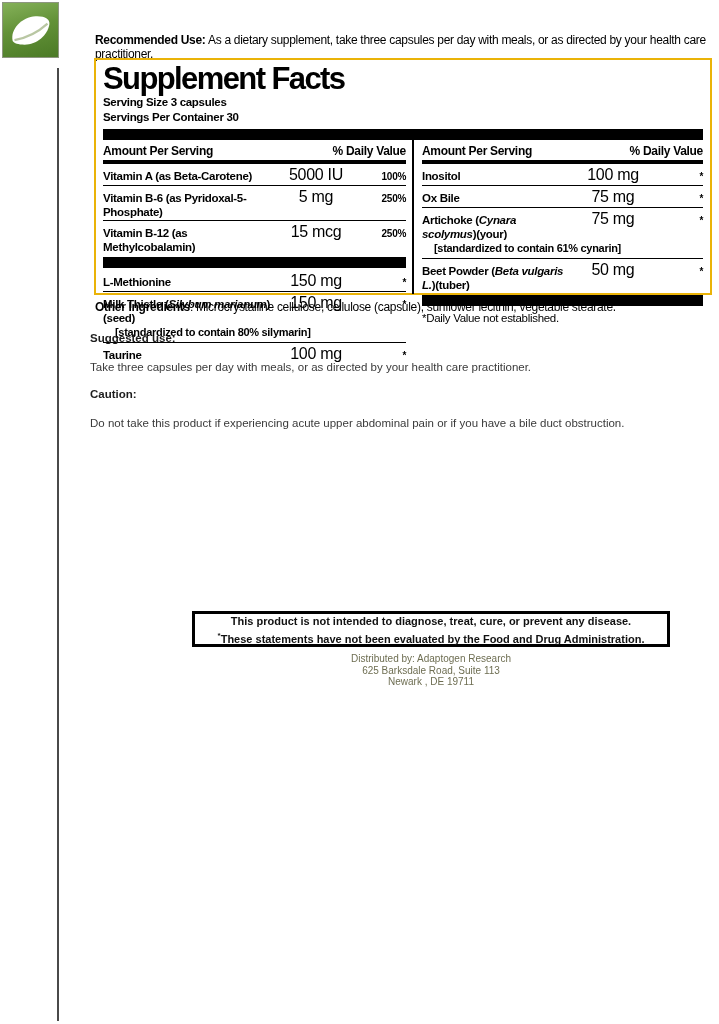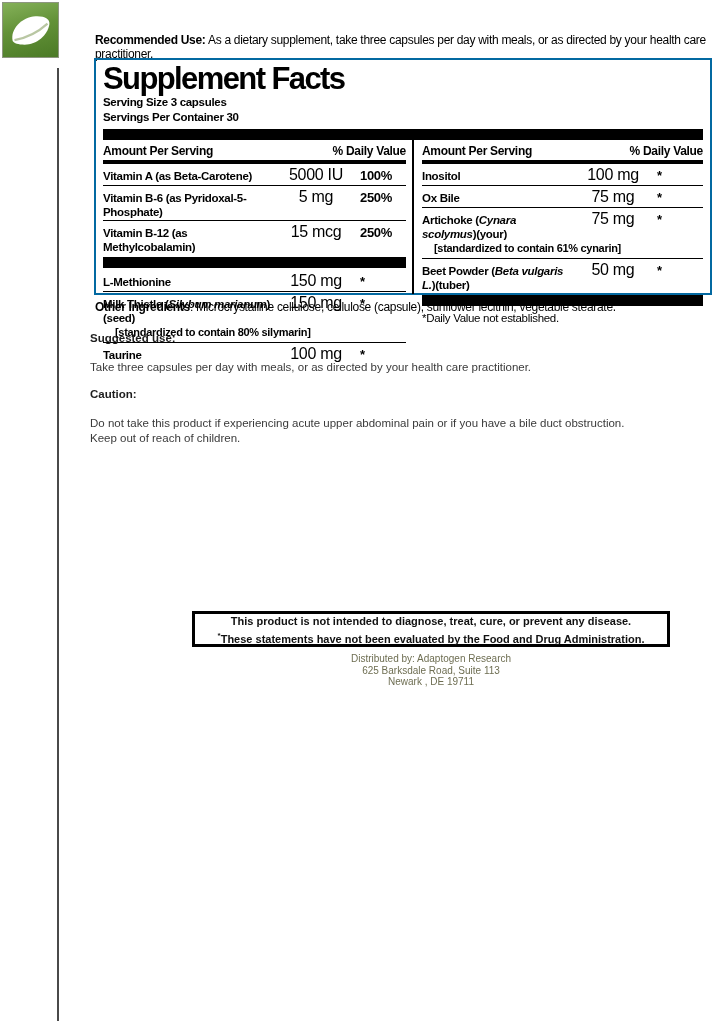--- a/index.html
+++ b/index.html
@@ -15,39 +15,39 @@
   }
   .logo svg{display:block;margin:7px auto 0;}
   
   .vline{position:absolute;left:57px;top:68px;width:2px;height:953px;background:#4a4a4a;}
   
   .rec{position:absolute;left:95px;top:33px;width:622px;font-size:12px;letter-spacing:-0.3px;line-height:14px;}
   .b{font-weight:bold;}
   
   .facts{
     position:absolute;left:94px;top:58px;width:618px;height:237px;
-    border:2px solid #0369a1;box-sizing:border-box;padding:3px 7px 0 7px;
+    border:2px solid #eab308;box-sizing:border-box;padding:3px 7px 0 7px;
     letter-spacing:-0.3px;
   }
   .facts-title{font-size:31px;font-weight:bold;letter-spacing:-1.6px;line-height:32px;margin:0;}
   .serving{font-size:11.5px;font-weight:bold;line-height:15px;}
   .bigbar{height:11px;background:#000;margin-top:4px;}
   .cols{display:flex;align-items:stretch;height:154px;}
   .col-l{width:303px;}
   .divider{width:2px;background:#000;margin:0 0 0 6px;}
   .col-r{flex:1;padding-left:8px;}
   .chead{display:flex;justify-content:space-between;font-weight:bold;font-size:12px;
          padding:4px 0 2px;border-bottom:4px solid #000;}
   .main{display:flex;align-items:baseline;}
   .entry{padding:2px 0 1px;}
   .entry.sep{border-top:1.5px solid #000;}
   .iname{flex:1;font-weight:bold;font-size:11.5px;line-height:14px;}
   .iname i{font-weight:bold;}
   .iamt{width:88px;text-align:center;font-size:16px;font-weight:normal;}
-  .idv{width:46px;text-align:left;font-size:13px;font-weight:bold;}
+  .idv{width:46px;text-align:right;font-size:10px;font-weight:bold;}
   .sub{font-weight:bold;font-size:11px;line-height:13px;padding:1px 0 2px 12px;}
   .midbar{height:11px;background:#000;margin:2px 0;}
   .footnote{font-weight:normal;font-size:11.5px;padding-top:4px;}
   
   .other{position:absolute;left:95px;top:300px;width:622px;font-size:12px;letter-spacing:-0.3px;line-height:14px;}
   
   .txt-h{position:absolute;left:90px;font-size:11.5px;font-weight:bold;color:#1d1d1d;}
   .txt-b{position:absolute;left:90px;font-size:11.5px;color:#3a3a3a;line-height:14.5px;width:590px;}
   .h-sug{top:332px;} .b-sug{top:360px;}
   .h-cau{top:388px;} .b-cau{top:416px;}
@@ -188,21 +188,20 @@
 </div>
 
 <div class="other"><span class="b">Other Ingredients</span><span>: Microcrystalline cellulose, cellulose (capsule), sunflower lecithin, vegetable stearate.</span></div>
 
 <div class="txt-h h-sug">Suggested use:</div>
 <div class="txt-b b-sug">Take three capsules per day with meals, or as directed by your health care practitioner.</div>
 
 <div class="txt-h h-cau">Caution:</div>
 <div class="txt-b b-cau">
   <div>Do not take this product if experiencing acute upper abdominal pain or if you have a bile duct obstruction.</div>
-  <div>Keep out of reach of children.</div>
 </div>
 
 <div class="disc">
   <div>This product is not intended to diagnose, treat, cure, or prevent any disease.</div>
   <div><sup>*</sup><span>These statements have not been evaluated by the Food and Drug Administration.</span></div>
 </div>
 
 <div class="dist" style="color: rgb(110, 110, 82);">
   <div>Distributed by: Adaptogen Research</div>
   <div>625 Barksdale Road, Suite 113</div>

